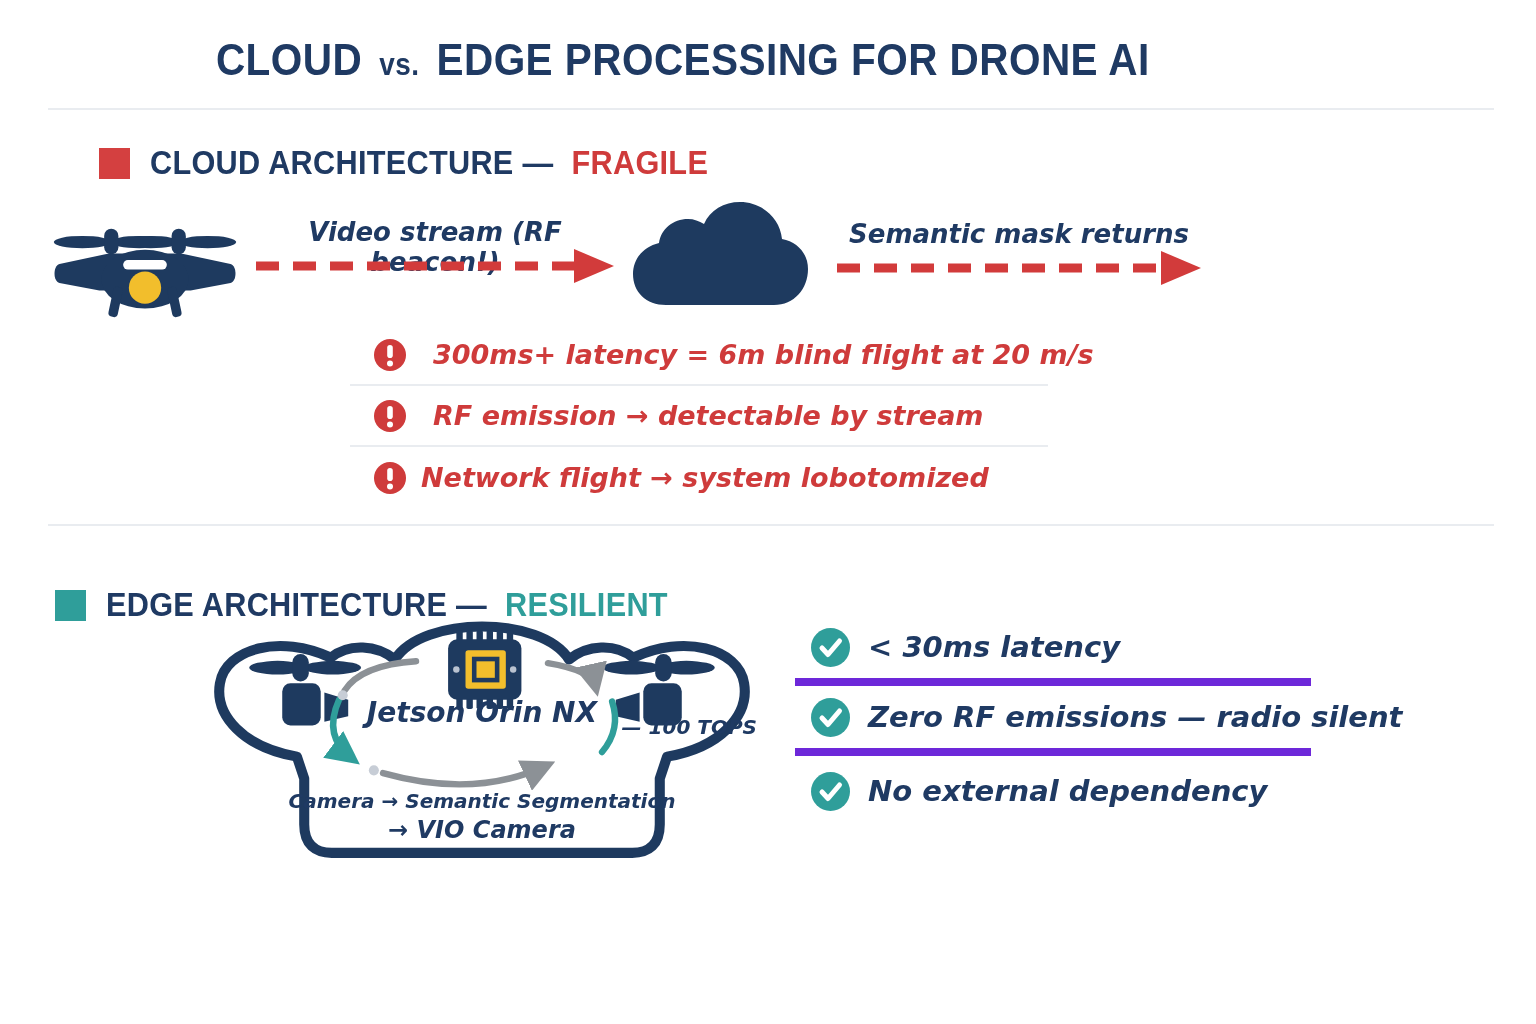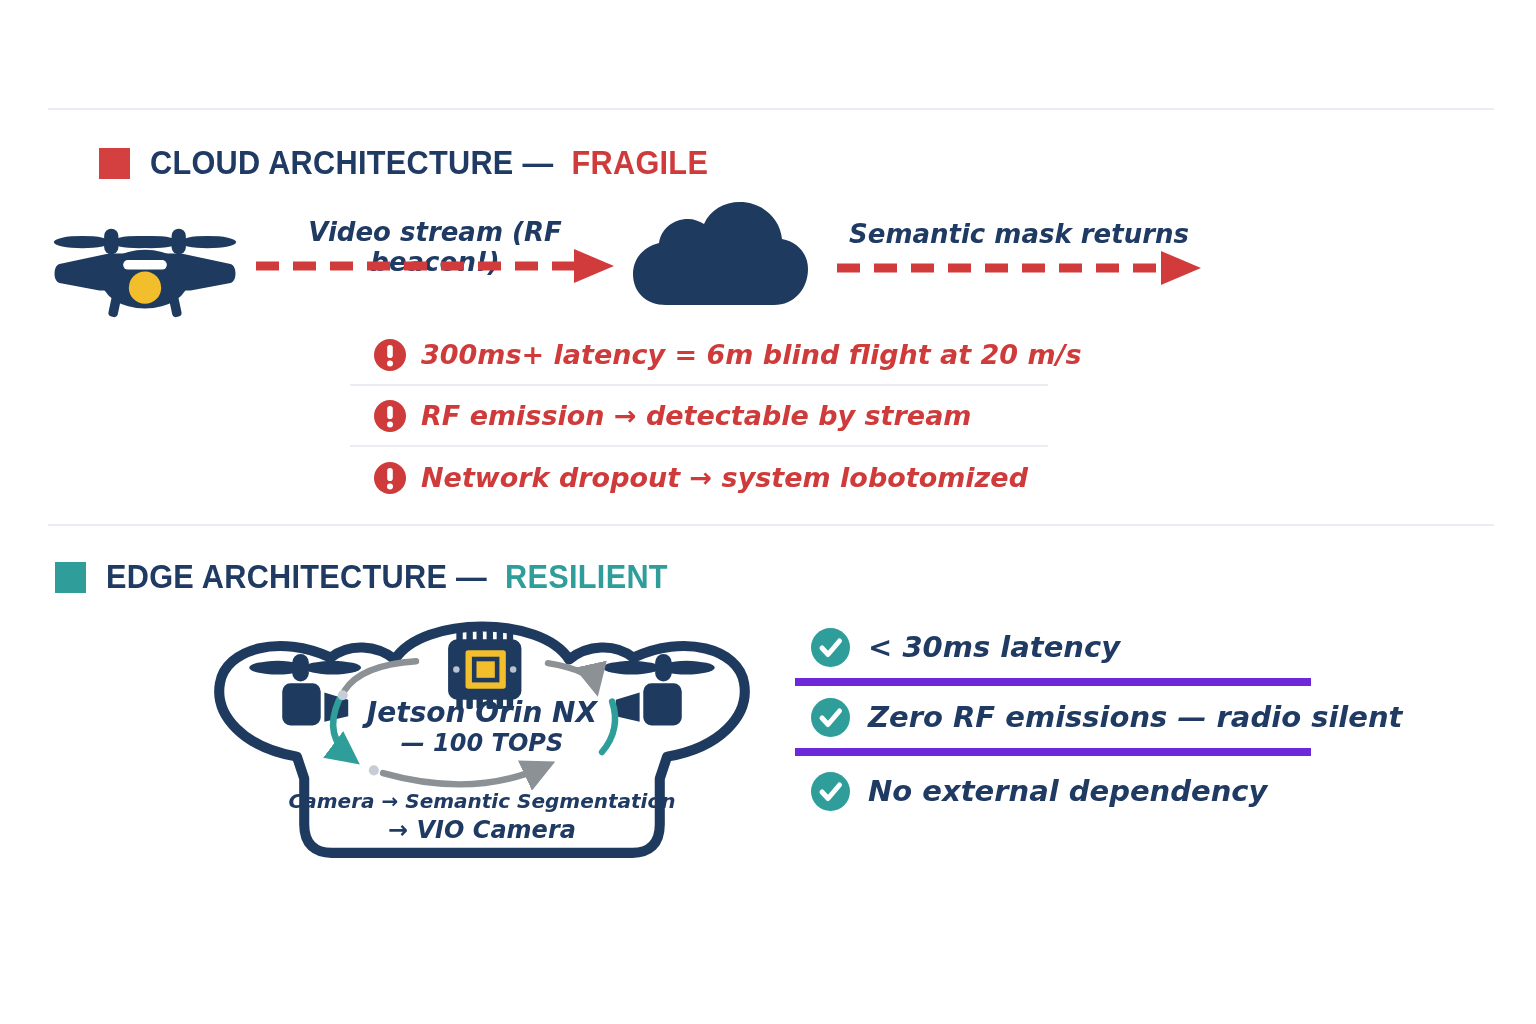--- a/index.html
+++ b/index.html
@@ -46,21 +46,21 @@
 
   
   .sec-header {
     position: absolute;
     left: 55px;
     display: flex;
     align-items: center;
     white-space: nowrap;
   }
   .sec-header-cloud { top: 144px; padding-left: 44px; }
-  .sec-header-edge  { top: 558px; justify-content: flex-end; }
+  .sec-header-edge  { top: 586px; justify-content: flex-end; }
   .sec-square {
     width: 31px; height: 31px;
     margin-right: 20px;
     flex: 0 0 auto;
   }
   .sq-red  { background: #D44040; }
   .sq-teal { background: #2F9E9A; }
   .sec-title {
     font-weight: bold;
     font-size: 33px;
@@ -96,21 +96,21 @@
   .warn-list {
     position: absolute;
     left: 350px; top: 325px;
     width: 698px;
   }
   .warn-row {
     display: flex;
     align-items: center;
     height: 61px;
   }
-  .warn-row.bordered { border-bottom: 2px solid #E9ECF0; }
+  .warn-row.bordered { border-bottom: 2px solid #E9ECF0; gap: 12px; }
   .warn-icon {
     width: 32px; height: 32px;
     margin: 0 15px 0 24px;
     flex: 0 0 auto;
   }
   .warn-text { font-size: 27px; color: #CF3B3B; white-space: nowrap; }
 
   
   .edge-diagram {
     position: absolute;
@@ -119,21 +119,21 @@
   }
   .edge-diagram svg { position: absolute; left: 0; top: 0; }
   .edge-text {
     position: absolute;
     left: 0; width: 100%;
     text-align: center;
     color: #1F3A63;
     white-space: nowrap;
   }
   .edge-compute-1 { top: 86px;  font-size: 28px; }
-  .edge-compute-2 { top: 119px; font-size: 24px; }
+  .edge-compute-2 { top: 105px; font-size: 20px; text-align: right; }
   .edge-pipe-1    { top: 179px; font-size: 20px; }
   .edge-pipe-2    { top: 206px; font-size: 24px; }
 
   
   .benefit-list {
     position: absolute;
     left: 795px; top: 616px;
     width: 516px;
   }
   .benefit-row {
@@ -147,20 +147,27 @@
     margin: 0 18px 0 16px;
     flex: 0 0 auto;
   }
   .benefit-text { font-size: 29px; color: #1F3A63; white-space: nowrap; }
 </style>
 </head>
 <body>
 
 <div class="canvas">
 
+  <div class="title">
+    <span class="title-inner">
+      <span>CLOUD</span>
+      <span class="title-vs">vs.</span>
+      <span>EDGE PROCESSING FOR DRONE AI</span>
+    </span>
+  </div>
 
   <div class="rule rule-top"></div>
 
   <div class="sec-header sec-header-cloud">
     <div class="sec-square sq-red"></div>
     <div class="sec-title">
       <span class="navy">CLOUD ARCHITECTURE —</span>
       <span class="red hl">FRAGILE</span>
     </div>
   </div>
@@ -214,21 +221,21 @@
         <circle cx="16" cy="24.5" r="3" fill="#ffffff"></circle>
       </svg>
       <div class="warn-text script">RF emission → detectable by stream</div>
     </div>
     <div class="warn-row">
       <svg class="warn-icon" viewBox="0 0 32 32">
         <circle cx="16" cy="16" r="16" fill="#CF3B3B"></circle>
         <rect x="13.2" y="6" width="5.6" height="13" rx="2.8" fill="#ffffff"></rect>
         <circle cx="16" cy="24.5" r="3" fill="#ffffff"></circle>
       </svg>
-      <div class="warn-text script">Network dropout → system lobotomized</div>
+      <div class="warn-text script">Network flight → system lobotomized</div>
     </div>
   </div>
 
   <div class="rule rule-mid"></div>
 
   <div class="sec-header sec-header-edge">
     <div class="sec-square sq-teal"></div>
     <div class="sec-title">
       <span class="navy">EDGE ARCHITECTURE —</span>
       <span class="teal hl">RESILIENT</span>

